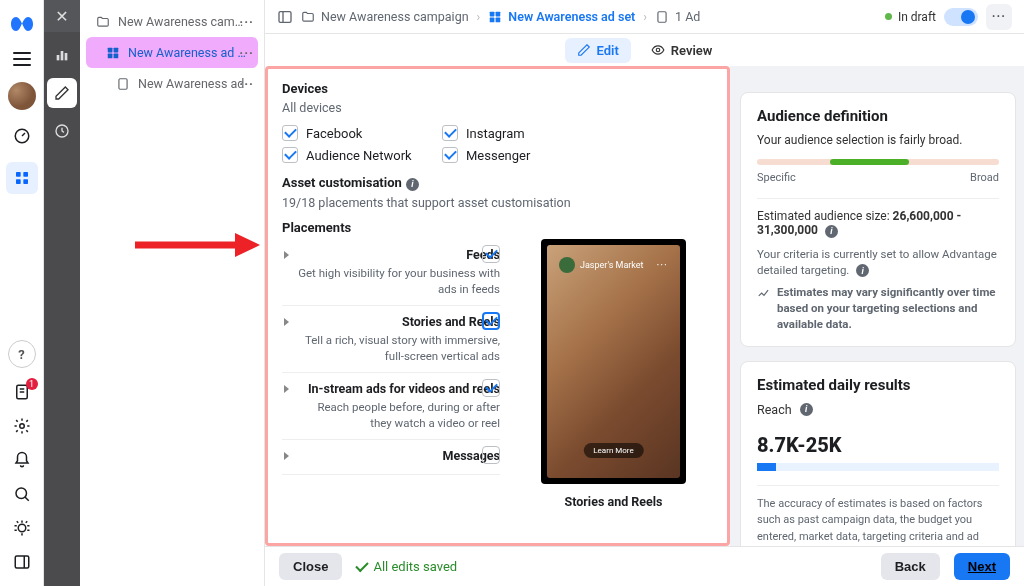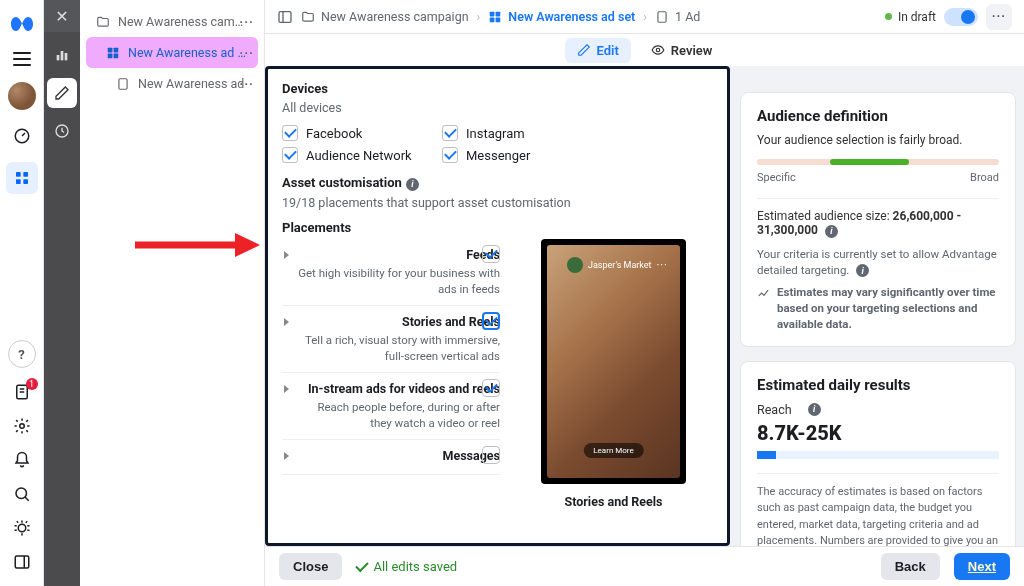--- a/index.html
+++ b/index.html
@@ -47,21 +47,21 @@
     .toggle::after { content: ""; position: absolute; width: 14px; height: 14px; border-radius: 50%; background: #1877f2; top: 2px; right: 3px; }
     .kebab { width: 26px; height: 26px; border-radius: 6px; background: #f0f2f5; display: flex; align-items: center; justify-content: center; color: #555; font-weight: bold; letter-spacing: 1px; }
 
     
     .edit-review { position: absolute; left: 265px; right: 0; top: 34px; height: 32px; display: flex; justify-content: center; align-items: center; gap: 8px; background: #fff; }
     .er-btn { display: flex; align-items: center; gap: 6px; padding: 5px 12px; border-radius: 6px; font-size: 13px; font-weight: 600; cursor: pointer; color: #333; }
     .er-btn.active { background: #e7f0ff; color: #1877f2; }
 
     
     .maincol { position: absolute; left: 265px; top: 66px; width: 465px; bottom: 40px; background: #fff; padding: 0; }
-    .red-frame { border: 3px solid #0f172a; border-radius: 4px; padding: 10px 14px 8px; height: 100%; overflow: hidden; position: relative; }
+    .red-frame { border: 3px solid #fca5a5; border-radius: 4px; padding: 10px 14px 8px; height: 100%; overflow: hidden; position: relative; }
     .sect-title { font-weight: 700; font-size: 13px; margin: 2px 0 4px; color: #1c1e21; }
     .sect-sub { color: #606770; font-size: 12.5px; margin-bottom: 10px; }
     .platform-grid { display: grid; grid-template-columns: 1fr 1fr; gap: 6px 20px; margin-bottom: 12px; width: 300px; }
     .chk { display: flex; align-items: center; gap: 8px; font-size: 13px; }
     .chk .box { width: 16px; height: 16px; border: 1px solid #bcc0c4; border-radius: 3px; display: flex; align-items: center; justify-content: center; flex-shrink: 0; }
     .chk .box.checked::after { content: ""; width: 9px; height: 5px; border-left: 2px solid #1877f2; border-bottom: 2px solid #1877f2; transform: rotate(-45deg); margin-top: -3px; }
     .info-i { display: inline-flex; width: 13px; height: 13px; background: #606770; color: white; border-radius: 50%; font-size: 9px; font-weight: bold; align-items: center; justify-content: center; margin-left: 4px; font-style: italic; }
 
     .placements-wrap { display: flex; gap: 14px; }
     .placements-list { flex: 0 0 218px; text-align: right; }
@@ -69,51 +69,51 @@
     .place-item::before { content: ""; position: absolute; left: 2px; top: 12px; width: 0; height: 0; border-left: 5px solid #888; border-top: 4px solid transparent; border-bottom: 4px solid transparent; }
     .place-item .p-title { font-size: 12.5px; font-weight: 700; color: #1c1e21; margin-bottom: 3px; }
     .place-item .p-desc { font-size: 11.5px; color: #606770; line-height: 1.4; }
     .place-chk { position: absolute; right: 0; top: 6px; width: 18px; height: 18px; border: 1.5px solid #bcc0c4; border-radius: 4px; display: flex; align-items: center; justify-content: center; }
     .place-chk.on::after { content: ""; width: 9px; height: 5px; border-left: 2px solid #1877f2; border-bottom: 2px solid #1877f2; transform: rotate(-45deg); margin-top: -2px; }
     .place-chk.highlight { border-color: #1877f2; border-width: 2px; }
 
     .preview-col { flex: 1; display: flex; flex-direction: column; align-items: center; }
     .phone-mock { width: 145px; height: 245px; background: #000; border-radius: 4px; position: relative; overflow: hidden; }
     .phone-mock .screen { position: absolute; inset: 6px; border-radius: 3px; background: linear-gradient(135deg, #c9a27a 0%, #a6734a 35%, #7b4b2f 65%, #5a3522 100%); display: flex; align-items: flex-end; justify-content: center; }
-    .phone-mock .avatar-top { position: absolute; top: 12px; left: 20px; display: flex; align-items: center; gap: 5px; color: white; font-size: 9px; }
+    .phone-mock .avatar-top { position: absolute; top: 12px; left: 12px; display: flex; align-items: center; gap: 5px; color: white; font-size: 9px; }
     .phone-mock .avatar-top .av { width: 16px; height: 16px; border-radius: 50%; background: #3a6b3a; }
     .phone-mock .dots { position: absolute; top: 14px; right: 12px; color: white; letter-spacing: 1px; font-size: 11px; }
     .phone-mock .bottom-pill { position: absolute; bottom: 20px; left: 50%; transform: translateX(-50%); background: rgba(0,0,0,0.55); color: white; font-size: 8px; padding: 3px 10px; border-radius: 10px; }
     .preview-label { font-size: 12.5px; font-weight: 700; color: #1c1e21; margin-top: 10px; }
 
     
     .rightcol { position: absolute; left: 740px; right: 8px; top: 92px; bottom: 40px; display: flex; flex-direction: column; gap: 14px; }
     .card { background: #fff; border: 1px solid #e5e5e5; border-radius: 8px; padding: 14px 16px; }
     .card h3 { font-size: 15px; font-weight: 700; margin-bottom: 8px; }
     .aud-text { font-size: 12px; color: #333; margin-bottom: 12px; }
     .aud-bar { height: 6px; background: #f7dcd2; border-radius: 3px; position: relative; margin-bottom: 6px; }
     .aud-bar .fill { position: absolute; left: 30%; width: 33%; top: 0; bottom: 0; background: #4caf28; border-radius: 3px; }
     .aud-labels { display: flex; justify-content: space-between; font-size: 11px; color: #606770; margin-bottom: 14px; }
     .est-size { font-size: 12px; color: #333; padding-top: 10px; border-top: 1px solid #eee; }
     .criteria { font-size: 11.5px; color: #606770; margin-top: 8px; line-height: 1.4; }
     .criteria .info-i { background: #606770; }
     .criteria-line { display: flex; gap: 6px; margin-top: 6px; align-items: flex-start; }
     .criteria-line svg { flex-shrink: 0; margin-top: 2px; }
 
-    .reach-label { font-size: 12.5px; color: #333; display: flex; align-items: center; gap: 12px; margin-bottom: 4px; }
+    .reach-label { font-size: 12.5px; color: #333; display: flex; align-items: center; gap: 4px; margin-bottom: 16px; }
     .reach-val { font-size: 20px; font-weight: 800; margin-bottom: 6px; }
     .reach-bar { height: 8px; background: #e9f3ff; border-radius: 0; position: relative; margin-bottom: 14px; }
     .reach-bar .fill { position: absolute; left: 0; width: 8%; top: 0; bottom: 0; background: #1877f2; }
     .disclaimer { font-size: 11px; color: #606770; line-height: 1.5; border-top: 1px solid #eee; padding-top: 10px; }
 
     
     .bottombar { position: absolute; left: 265px; right: 0; bottom: 0; height: 40px; background: #fff; border-top: 1px solid #e5e5e5; display: flex; align-items: center; padding: 0 14px; gap: 14px; }
     .btn { padding: 6px 14px; border-radius: 6px; font-size: 13px; font-weight: 600; cursor: pointer; border: none; }
     .btn-secondary { background: #e4e6eb; color: #1c1e21; }
-    .btn-primary { background: #1877f2; color: #fef9c3; text-decoration: underline; }
+    .btn-primary { background: #1877f2; color: #000000; text-decoration: underline; }
     .saved { display: flex; align-items: center; gap: 5px; color: #2a8c2a; font-size: 13px; }
     .saved::before { content: ""; width: 10px; height: 5px; border-left: 2px solid #2a8c2a; border-bottom: 2px solid #2a8c2a; transform: rotate(-45deg); margin-top: -3px; }
     .bottombar .spacer { flex: 1; }
 
     
     .arrow { position: absolute; left: 135px; top: 233px; width: 125px; height: 24px; pointer-events: none; z-index: 50; }
   </style>
 </head>
 <body>
 

